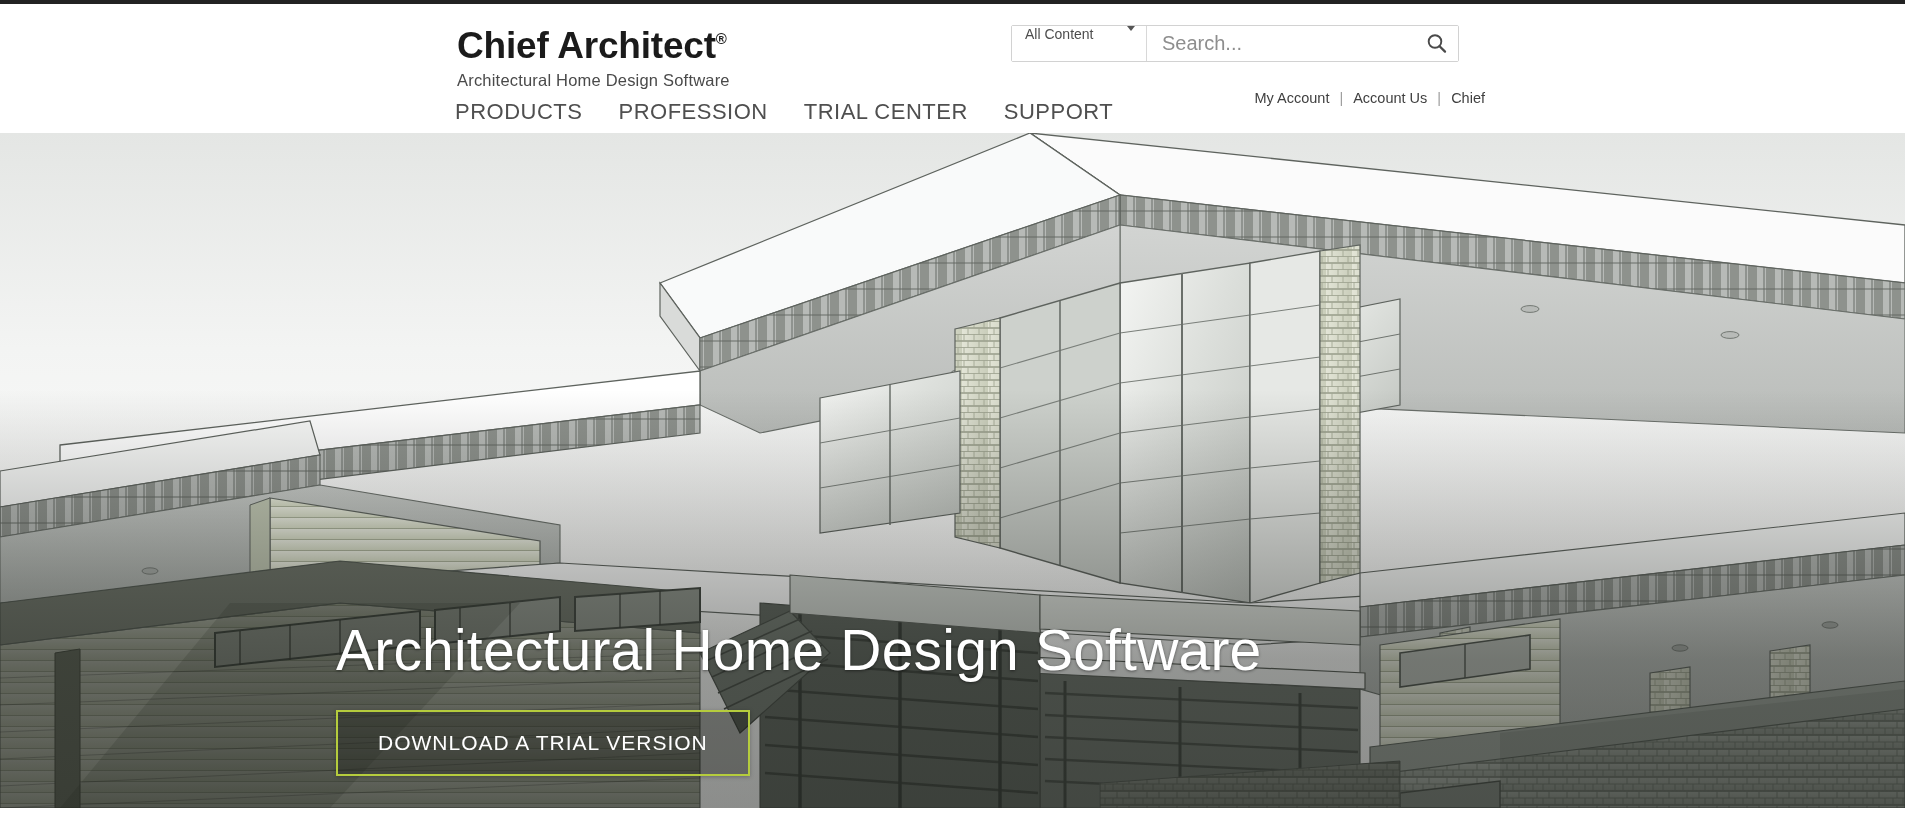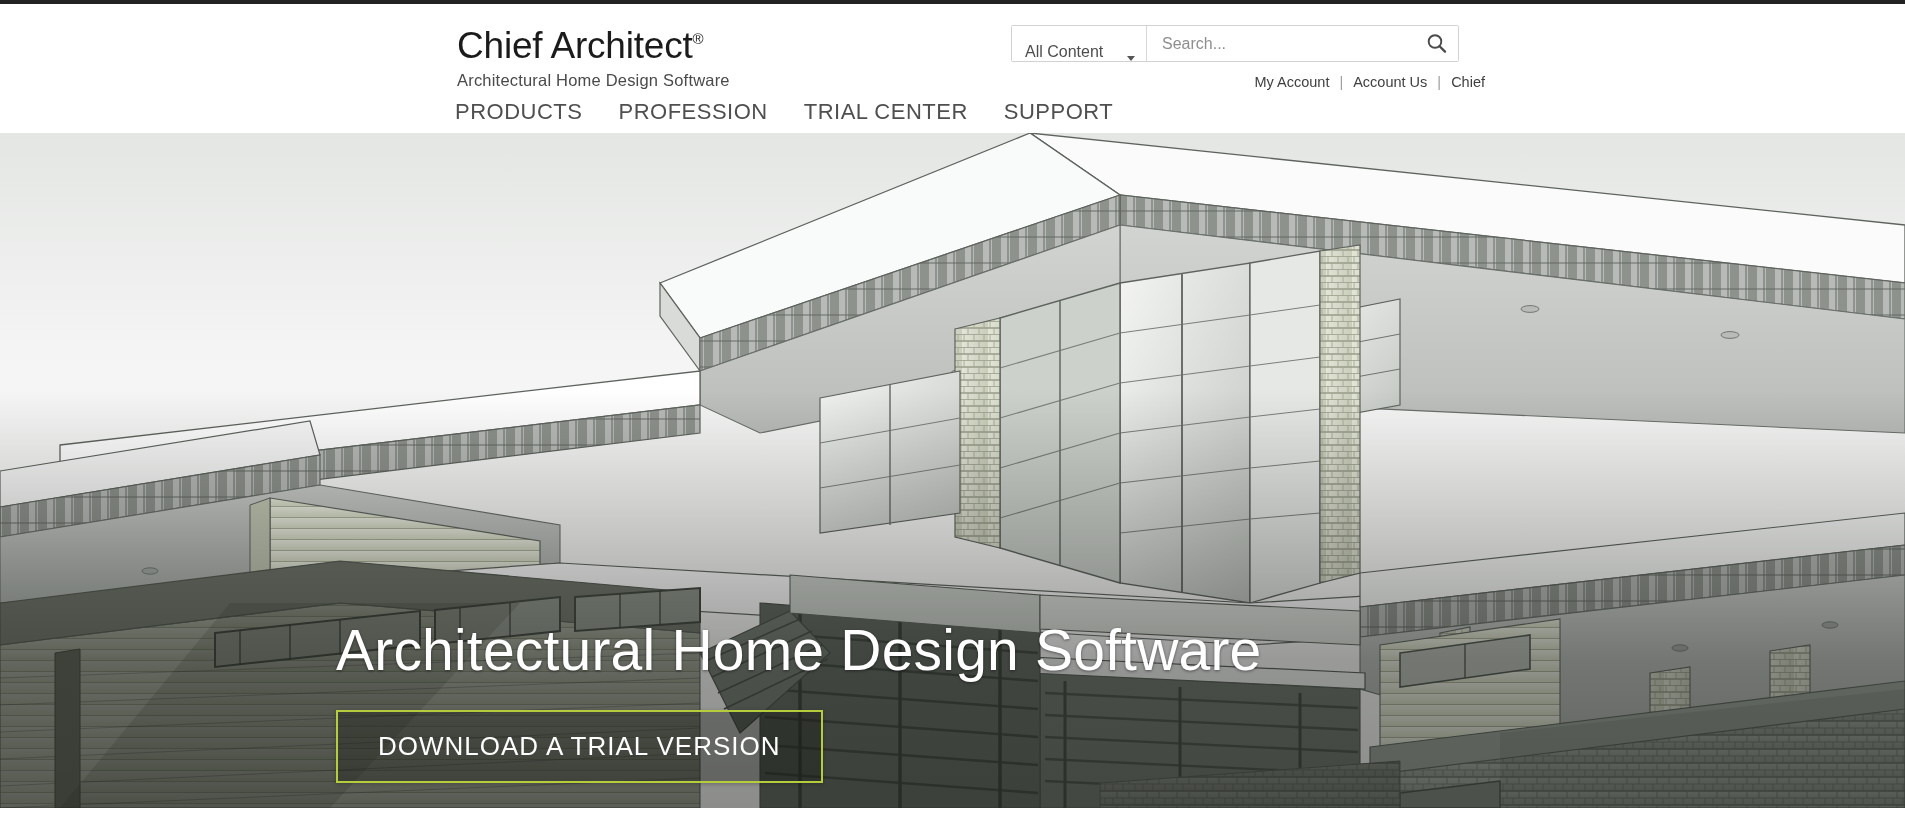--- a/index.html
+++ b/index.html
@@ -15,52 +15,52 @@
   .topstrip{position:absolute;left:0;top:0;width:1905px;height:4px;background:#222222;}
 
   
   .header{position:absolute;left:0;top:4px;width:1905px;height:129px;background:#ffffff;}
   .header-green-rule{position:absolute;left:0;top:129px;width:1905px;height:4px;background:#b5cc6a;}
 
   
   .logo{position:absolute;left:457px;top:14px;width:330px;}
   .logo-main{
     font-family:"Liberation Sans", sans-serif;
-    font-weight:400;font-size:37px;line-height:42px;color:#1b1b1b;
+    font-weight:700;font-size:37px;line-height:42px;color:#1b1b1b;
     letter-spacing:-0.2px;white-space:nowrap;
   }
   .logo-main .reg{font-size:15px;vertical-align:14px;letter-spacing:0;}
   .logo-sub{
     font-family:"Liberation Sans", sans-serif;
     font-weight:400;font-size:16.5px;line-height:22px;color:#4a4a4a;
     letter-spacing:0.2px;margin-top:2px;white-space:nowrap;
   }
 
   
   .searchgroup{position:absolute;left:1011px;top:21px;display:flex;align-items:stretch;
      border:1px solid #d2d2d2;background:#fff;border-radius:2px;height:37px;box-sizing:border-box;}
   .search-select{
-    width:135px;display:flex;align-items:flex-end;justify-content:space-between;
+    width:135px;display:flex;align-items:flex-start;justify-content:space-between;
     padding:0 11px 0 13px;border-right:1px solid #d8d8d8;background:#fff;
-    font-size:16px;color:#4d4d4d;box-sizing:border-box;cursor:pointer;
+    font-size:14px;color:#4d4d4d;box-sizing:border-box;cursor:pointer;
   }
   .caret{width:0;height:0;border-left:4.5px solid transparent;border-right:4.5px solid transparent;
     border-top:5px solid #555;display:inline-block;}
   .search-field{
     width:268px;display:flex;align-items:center;padding-left:13px;box-sizing:border-box;
   }
   .search-field input{
     border:0;outline:0;width:100%;font-family:"Liberation Sans",sans-serif;
-    font-size:16px;color:#777;background:transparent;
+    font-size:20px;color:#777;background:transparent;
   }
   .search-field input::placeholder{color:#8e8e8e;}
   .search-btn{width:43px;display:flex;align-items:center;justify-content:center;background:#fff;cursor:pointer;}
 
   
-  .utility{position:absolute;right:420px;top:70px;display:flex;align-items:center;
+  .utility{position:absolute;right:420px;top:86px;display:flex;align-items:center;
      font-size:14.5px;color:#3f3f3f;white-space:nowrap;}
   .utility a{color:#3f3f3f;text-decoration:none;}
   .utility .sep{color:#9d9d9d;margin:0 10px;}
 
   
   .mainnav{position:absolute;left:455px;top:95px;display:flex;align-items:center;}
   .mainnav .navitem{
     font-size:22px;letter-spacing:0.5px;color:#4f4f4f;margin-right:36px;cursor:pointer;
     font-weight:400;white-space:nowrap;
   }
@@ -74,21 +74,21 @@
      background:linear-gradient(to bottom, rgba(0,0,0,0) 38%, rgba(25,28,24,0.22) 58%, rgba(25,28,24,0.44) 78%, rgba(25,28,24,0.50) 100%);}
   .hero-content{position:absolute;left:336px;top:485px;width:1100px;}
   .hero-title{
     font-family:"Liberation Sans", sans-serif;
     font-weight:300;font-size:57px;line-height:64px;color:#ffffff;letter-spacing:0.2px;
     text-shadow:0 1px 3px rgba(0,0,0,0.45);white-space:nowrap;
   }
   .hero-btn{
     margin-top:28px;display:inline-block;border:2px solid #b5cc3d;
     background:rgba(20,22,18,0.35);
-    padding:19px 40px 19px 40px;color:#fff;font-size:26px;letter-spacing:1.0px;
+    padding:19px 40px 19px 40px;color:#fff;font-size:21px;letter-spacing:1.0px;
     cursor:pointer;text-transform:none;
     box-shadow:0 1px 4px rgba(0,0,0,0.25);
   }
   .hero-bottom-white{position:absolute;left:0;top:808px;width:1905px;height:21px;background:#fff;}
 </style>
 </head>
 <body>
 
 <div class="page">
 

